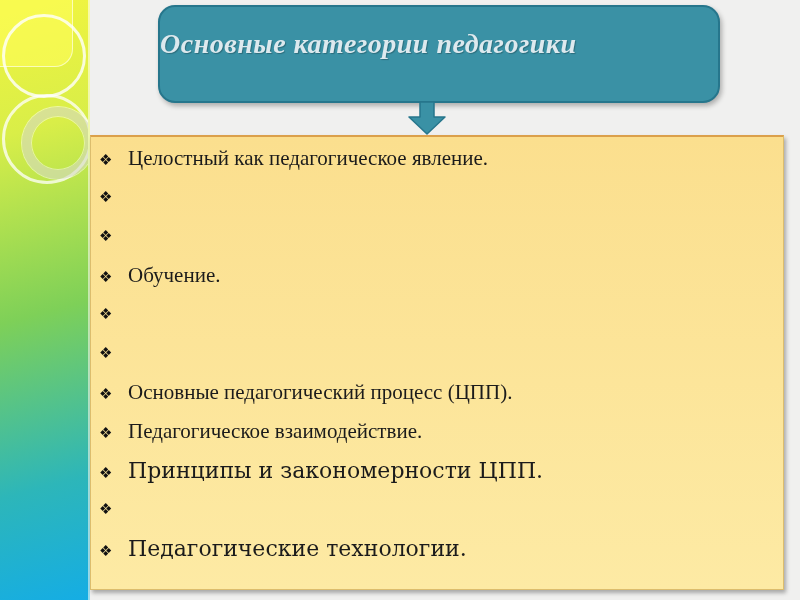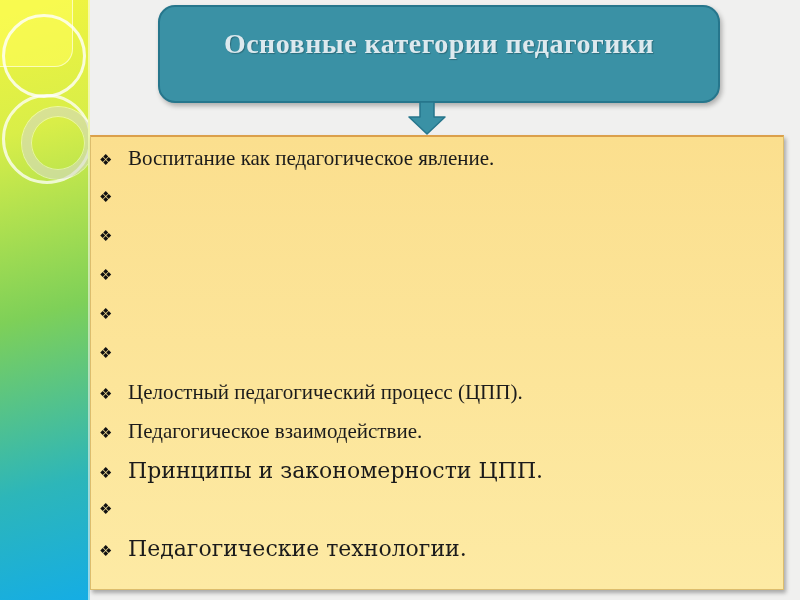--- a/index.html
+++ b/index.html
@@ -33,24 +33,25 @@
          box-shadow:0 0 0 1px rgba(255,255,255,.5), inset 0 0 0 1px rgba(255,255,255,.5);}
   
   .banner{
     position:absolute;left:158px;top:5px;width:562px;height:98px;box-sizing:border-box;
     background:var(--header-fill,#3a91a5);
     border:2px solid var(--header-border,#26768c);
     border-radius:17px;
     box-shadow:2px 3px 5px rgba(0,0,0,.28);
   }
   .banner h1{
-    margin:0;padding-top:21px;text-align:center;
+    margin:0;padding-top:21px;text-align:left;
     font-size:28px;font-weight:bold;letter-spacing:.5px;
     color:var(--title-text,#dde9ee);
     text-shadow:1px 1px 1px rgba(0,0,0,.25);
+    font-style:italic;
   }
   
   .arrow{
     position:absolute;left:407px;top:102px;width:40px;height:33px;
     color:var(--arrow-fill,#3a91a5);
   }
   .arrow svg{display:block;width:100%;height:100%;}
   
   .panel{
     position:absolute;left:90px;top:135px;width:694px;height:455px;box-sizing:border-box;
@@ -93,40 +94,41 @@
   <div class="arrow">
     <svg viewBox="0 0 40 33" xmlns="http://www.w3.org/2000/svg">
       <path d="M13 0 H27 V15 H38 L20 32 L2 15 H13 Z" fill="currentColor" stroke="#26768c" stroke-width="1.5" stroke-linejoin="round"></path>
     </svg>
   </div>
 
   <div class="panel">
     <ul class="cat-list">
       <li>
         <span class="bullet">❖</span>
-        <span class="item-text">Воспитание как педагогическое явление.</span>
+        <span class="item-text">Целостный как педагогическое явление.</span>
       </li>
       <li>
         <span class="bullet">❖</span>
       </li>
       <li>
         <span class="bullet">❖</span>
       </li>
       <li>
         <span class="bullet">❖</span>
+        <span class="item-text">Обучение.</span>
       </li>
       <li>
         <span class="bullet">❖</span>
       </li>
       <li>
         <span class="bullet">❖</span>
       </li>
       <li>
         <span class="bullet">❖</span>
-        <span class="item-text">Целостный педагогический процесс (ЦПП).</span>
+        <span class="item-text">Основные педагогический процесс (ЦПП).</span>
       </li>
       <li>
         <span class="bullet">❖</span>
         <span class="item-text">Педагогическое взаимодействие.</span>
       </li>
       <li class="alt">
         <span class="bullet">❖</span>
         <span class="item-text">Принципы и закономерности ЦПП.</span>
       </li>
       <li class="alt">

